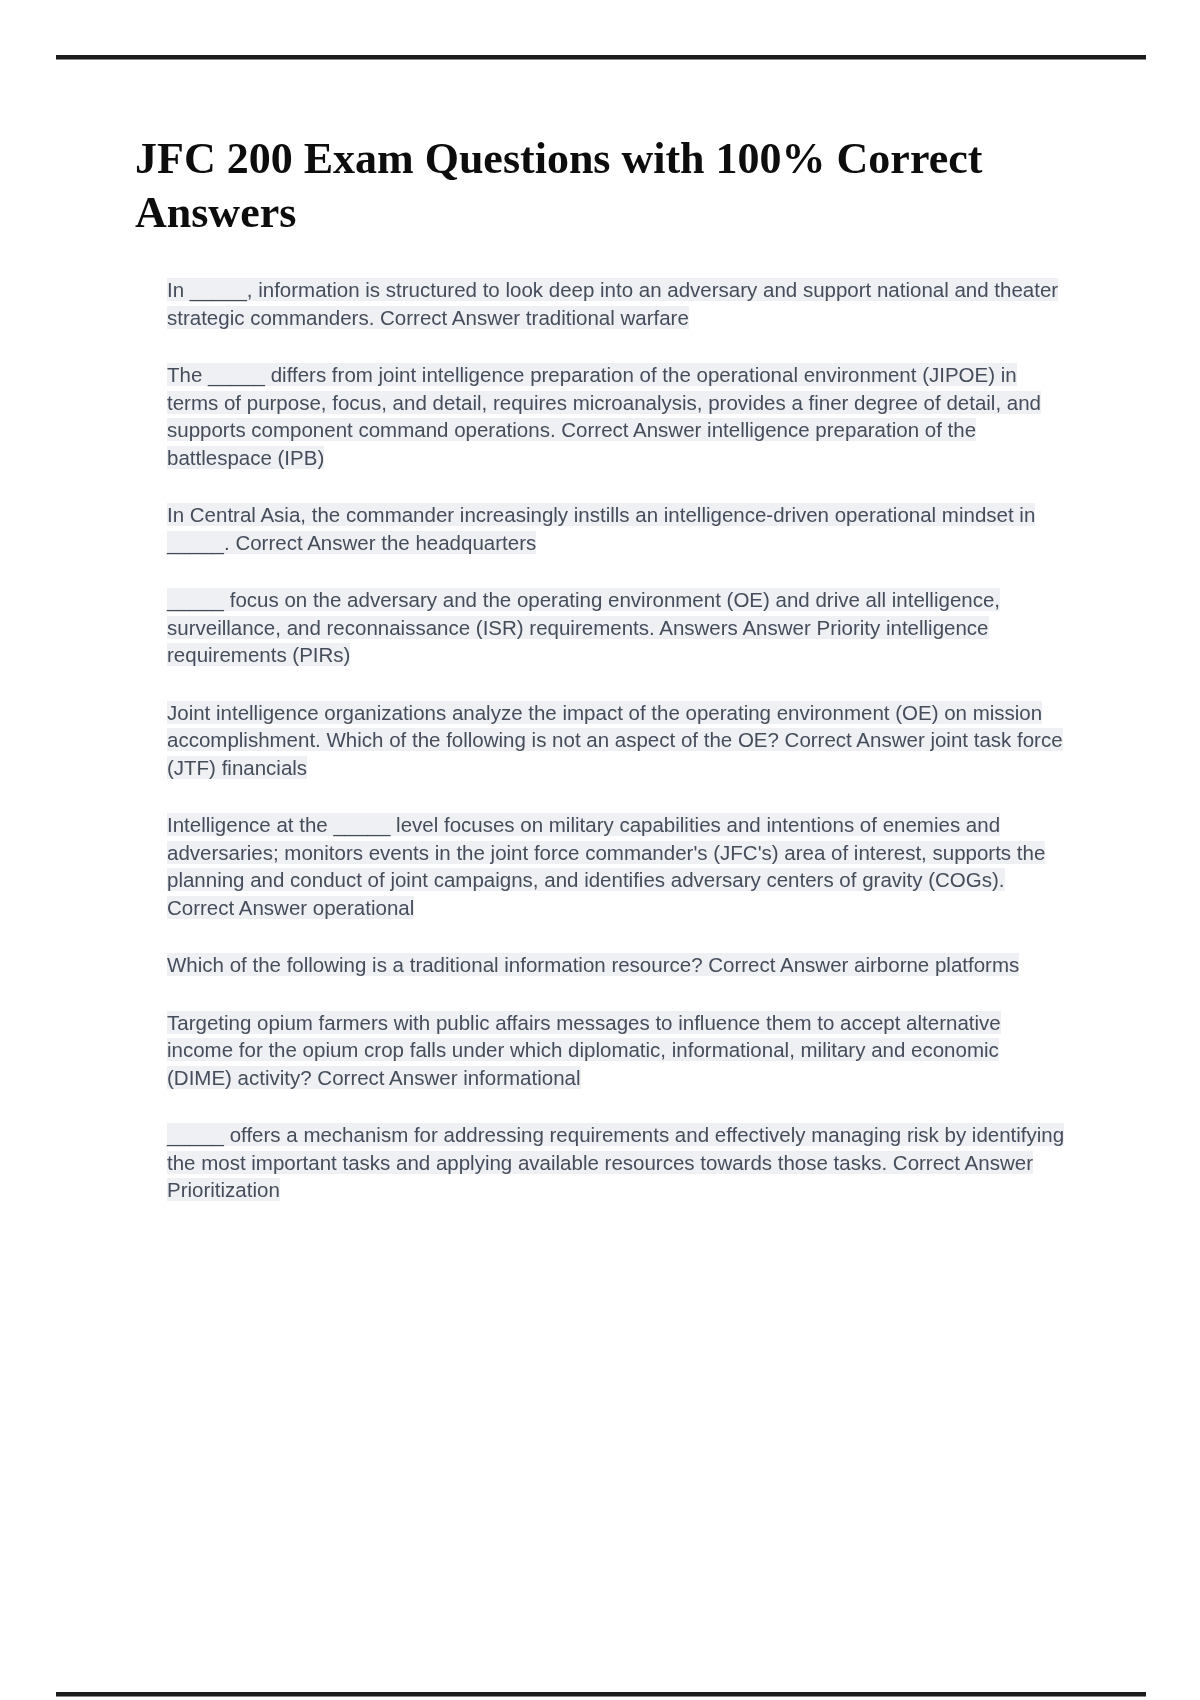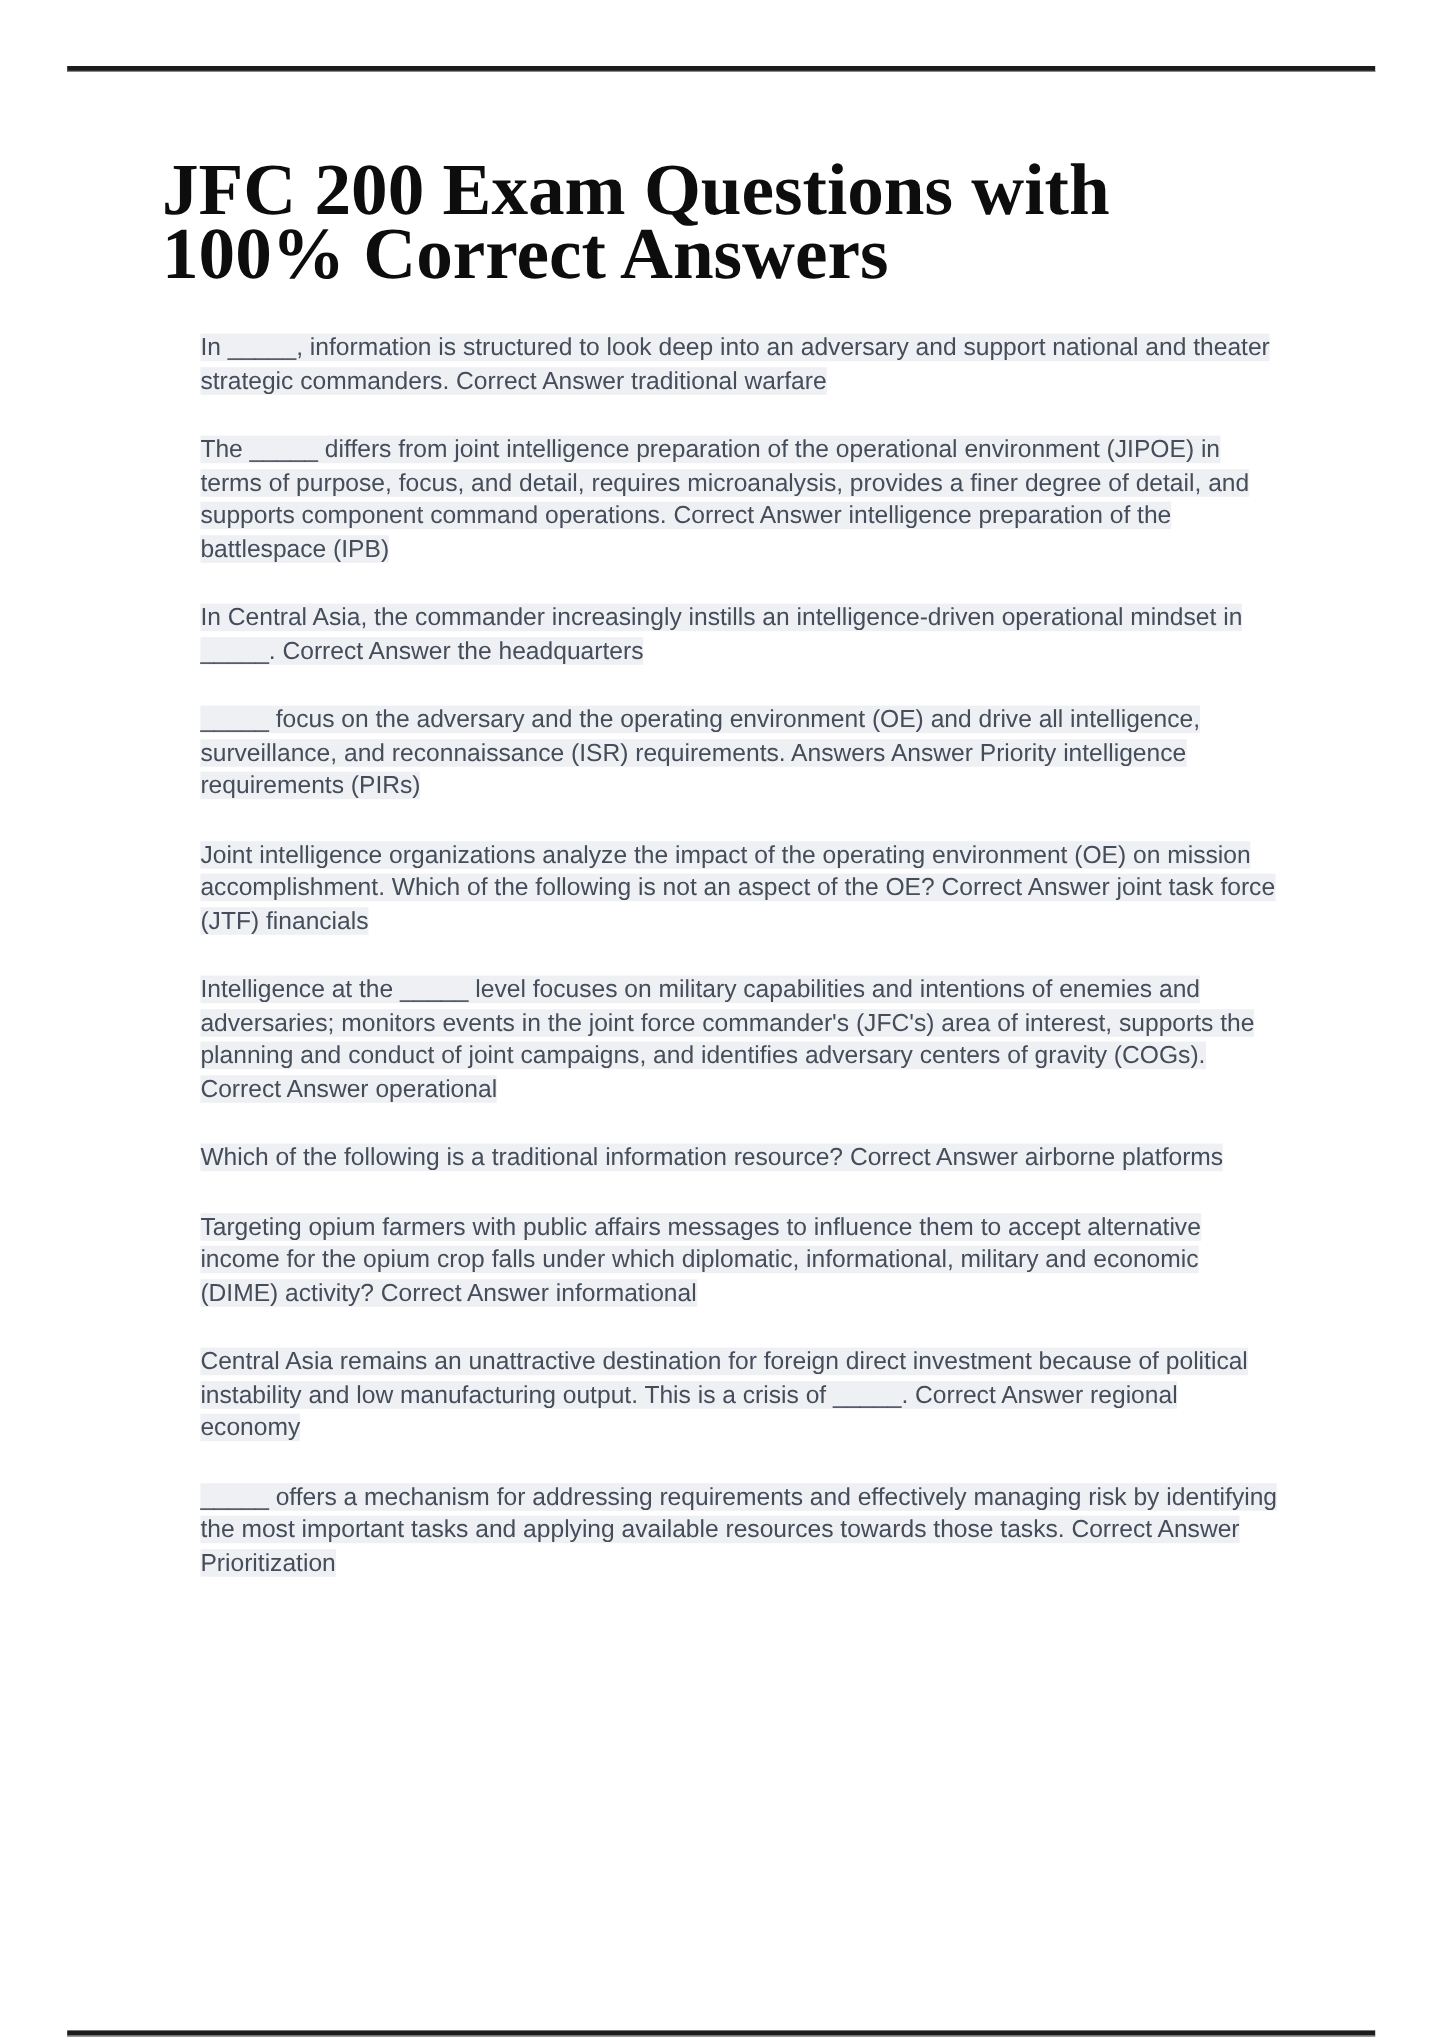--- a/index.html
+++ b/index.html
@@ -22,21 +22,21 @@
   .rule-bottom { top:1692px; }
   .content {
     position:absolute;
     left:135px;
     top:132px;
     width:932px;
   }
   h1.doc-title {
     font-family:"Liberation Serif", serif;
     font-weight:bold;
-    font-size:61px;
+    font-size:44px;
     line-height:54px;
     color:#0d0d0d;
     margin:0 0 36px 0;
   }
   p.qa {
     font-size:20.5px;
     line-height:27.5px;
     color:#454d5a;
     margin:0 0 30px 0;
     padding-left:32px;
@@ -54,17 +54,16 @@
   <h1 class="doc-title">JFC 200 Exam Questions with 100% Correct Answers</h1>
 
   <p class="qa"><span class="hl">In _____, information is structured to look deep into an adversary and support national and theater strategic commanders. Correct Answer traditional warfare</span></p>
   <p class="qa"><span class="hl">The _____ differs from joint intelligence preparation of the operational environment (JIPOE) in terms of purpose, focus, and detail, requires microanalysis, provides a finer degree of detail, and supports component command operations. Correct Answer intelligence preparation of the battlespace (IPB)</span></p>
   <p class="qa"><span class="hl">In Central Asia, the commander increasingly instills an intelligence-driven operational mindset in _____. Correct Answer the headquarters</span></p>
   <p class="qa"><span class="hl">_____ focus on the adversary and the operating environment (OE) and drive all intelligence, surveillance, and reconnaissance (ISR) requirements. Answers Answer Priority intelligence requirements (PIRs)</span></p>
   <p class="qa"><span class="hl">Joint intelligence organizations analyze the impact of the operating environment (OE) on mission accomplishment. Which of the following is not an aspect of the OE? Correct Answer joint task force (JTF) financials</span></p>
   <p class="qa"><span class="hl">Intelligence at the _____ level focuses on military capabilities and intentions of enemies and adversaries; monitors events in the joint force commander's (JFC's) area of interest, supports the planning and conduct of joint campaigns, and identifies adversary centers of gravity (COGs). Correct Answer operational</span></p>
   <p class="qa"><span class="hl">Which of the following is a traditional information resource? Correct Answer airborne platforms</span></p>
   <p class="qa"><span class="hl">Targeting opium farmers with public affairs messages to influence them to accept alternative income for the opium crop falls under which diplomatic, informational, military and economic (DIME) activity? Correct Answer informational</span></p>
-  <p class="qa"><span class="hl">Central Asia remains an unattractive destination for foreign direct investment because of political instability and low manufacturing output. This is a crisis of _____. Correct Answer regional economy</span></p>
   <p class="qa"><span class="hl">_____ offers a mechanism for addressing requirements and effectively managing risk by identifying the most important tasks and applying available resources towards those tasks. Correct Answer Prioritization</span></p>
 </div>
 
 <div class="rule rule-bottom"></div>
 
 </body></html>

